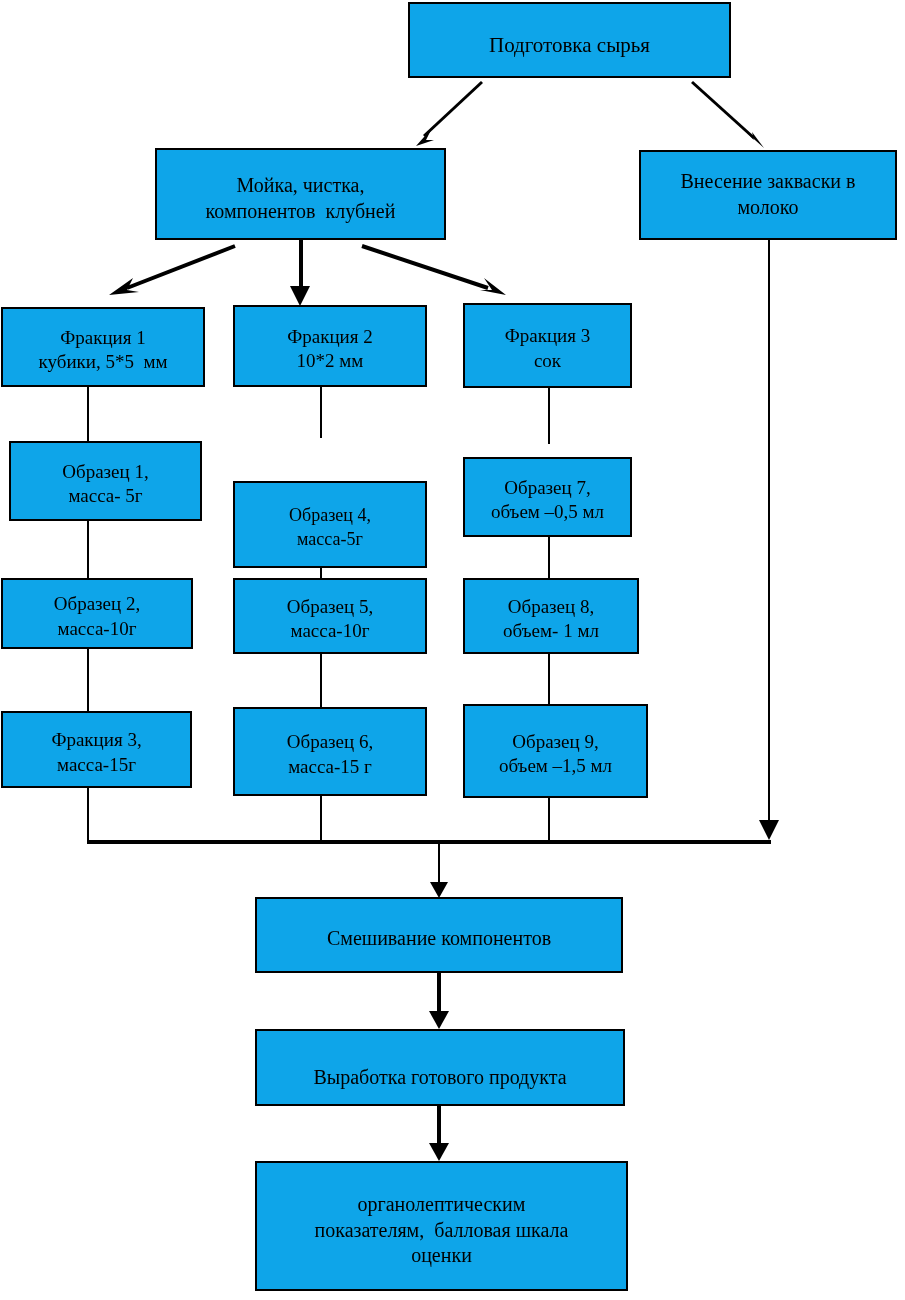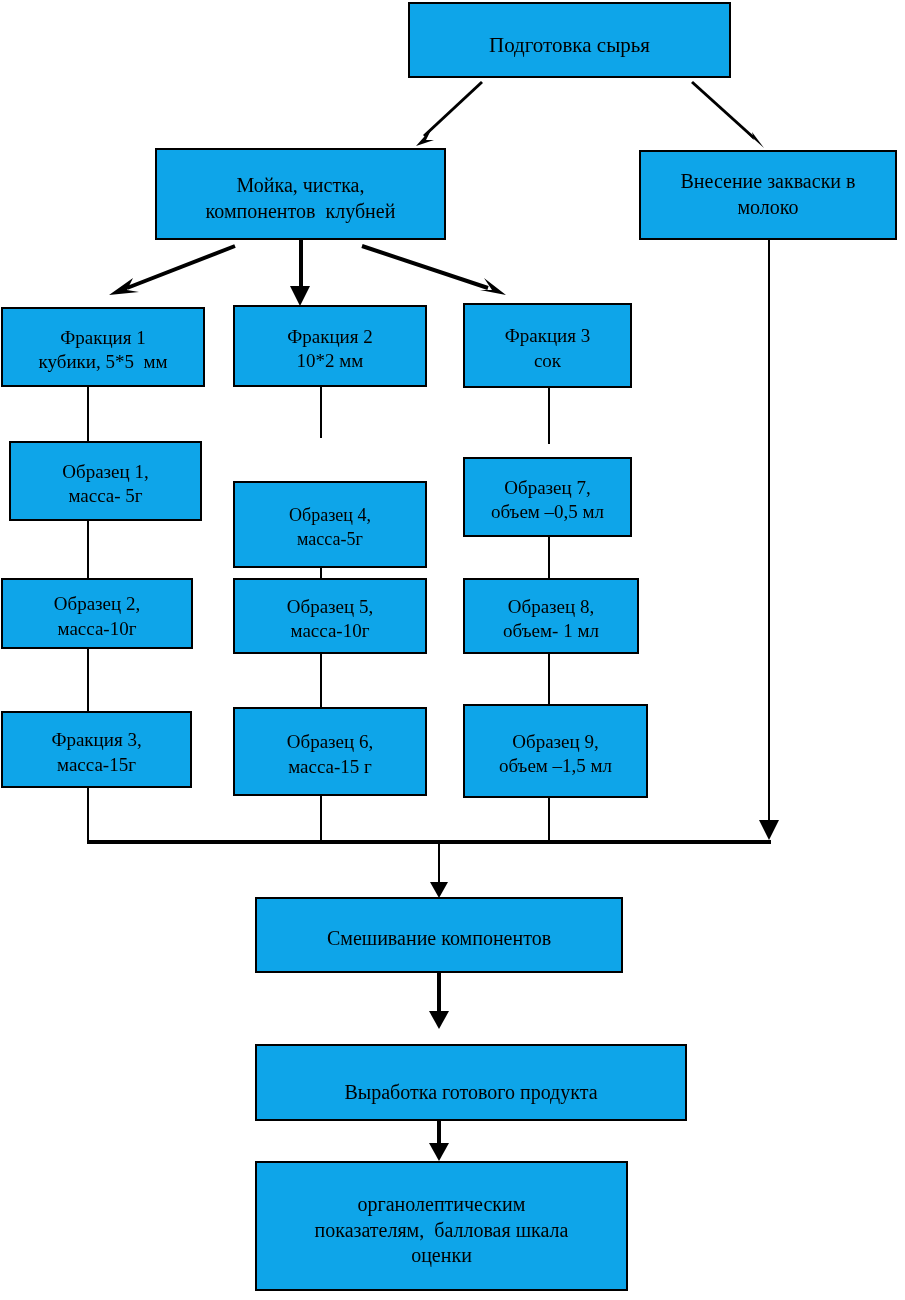--- a/index.html
+++ b/index.html
@@ -48,21 +48,21 @@
 
   .n-s2        { left: 1px;   top: 578px;  width: 192px; height: 71px;  font-size: 19px; }
   .n-s5        { left: 233px; top: 578px;  width: 194px; height: 76px;  font-size: 19px; }
   .n-s8        { left: 463px; top: 578px;  width: 176px; height: 76px;  font-size: 19px; }
 
   .n-s3        { left: 1px;   top: 711px;  width: 191px; height: 77px;  font-size: 19px; }
   .n-s6        { left: 233px; top: 707px;  width: 194px; height: 89px;  font-size: 19px; }
   .n-s9        { left: 463px; top: 704px;  width: 185px; height: 94px;  font-size: 19px; }
 
   .n-mix       { left: 255px; top: 897px;  width: 368px; height: 76px;  font-size: 20px; padding-top: 8px; }
-  .n-prod      { left: 255px; top: 1029px; width: 432px; height: 77px;  font-size: 20px; padding-top: 21px; margin-top: 15px; }
+  .n-prod      { left: 255px; top: 1029px; width: 370px; height: 77px;  font-size: 20px; padding-top: 21px; }
   .n-analysis  { left: 255px; top: 1161px; width: 373px; height: 130px; font-size: 20px; padding-top: 9px; }
 
   .conn {
     position: absolute;
     background: #000000;
     z-index: 1;
   }
   .vline-thin { width: 2px; }
   .vline-thick { width: 4px; }
   .hline-thick { height: 4px; }

